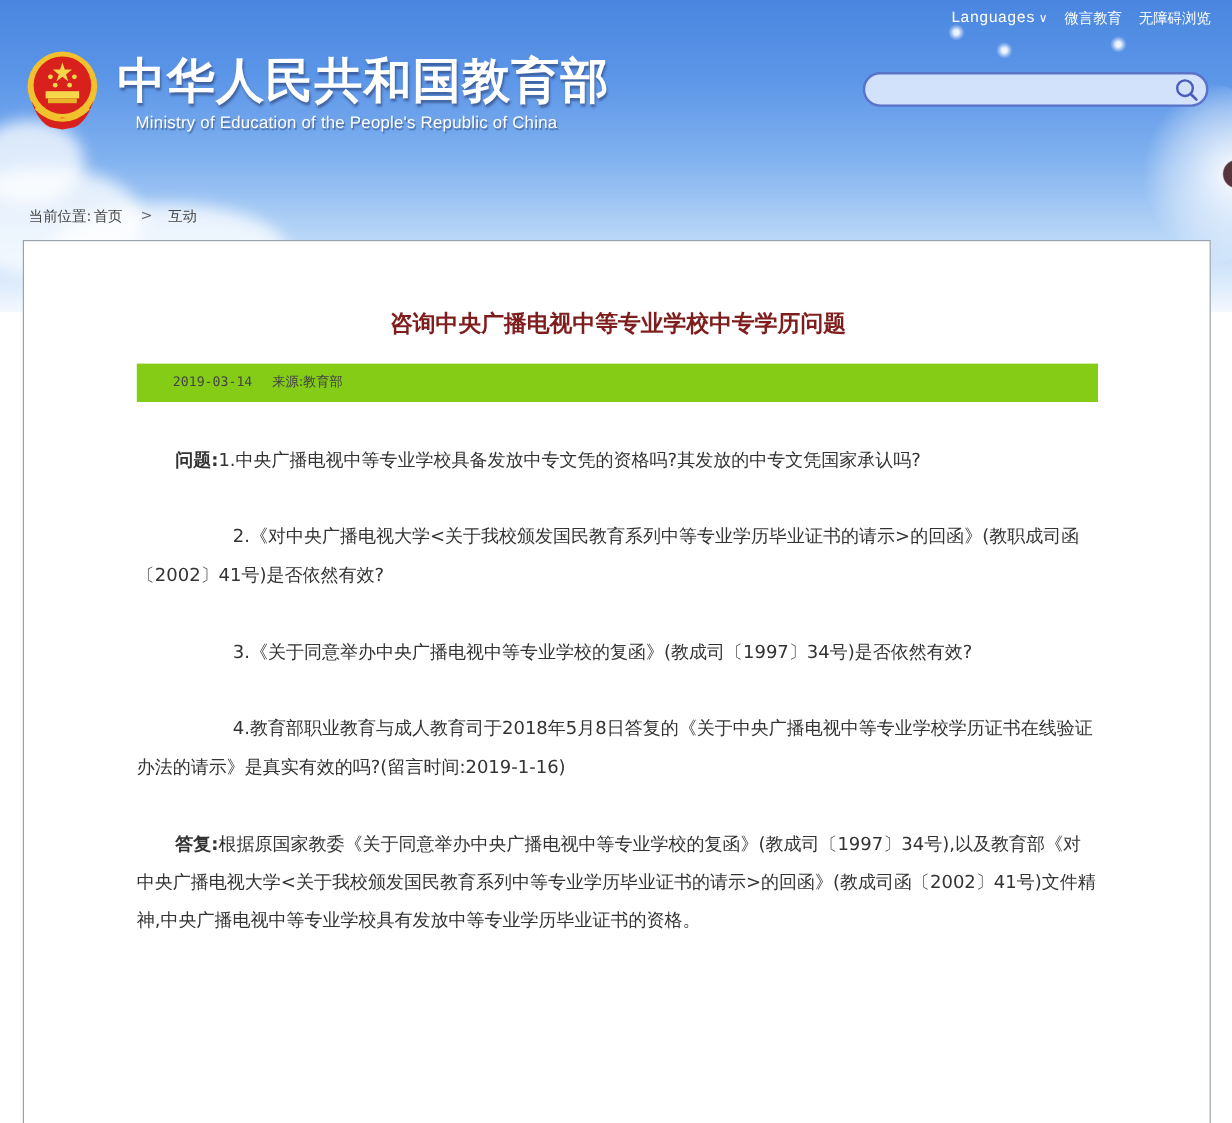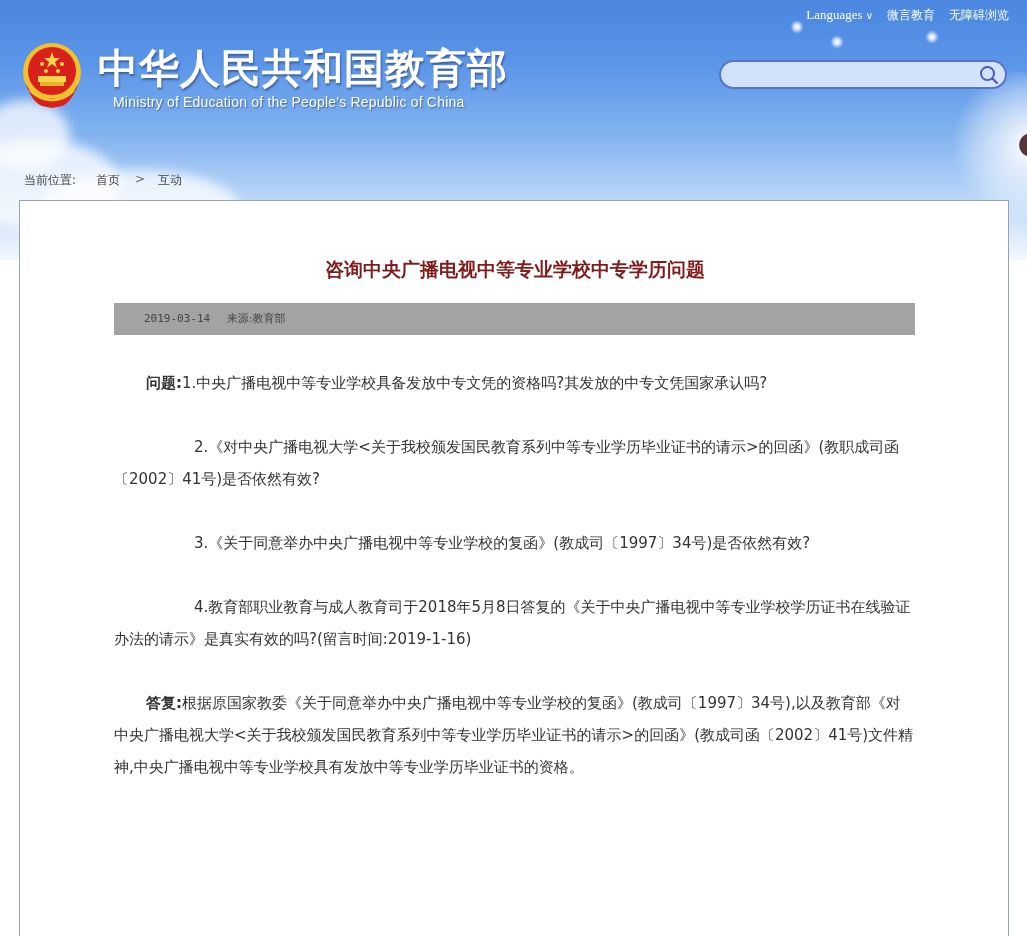--- a/index.html
+++ b/index.html
@@ -33,21 +33,21 @@
       line-height: 48px;
       text-align: right;
     }
     .site-subtitle {
       position: absolute; left: 101px; top: 94px;
       font-family: "Liberation Sans", sans-serif; font-size: 14px; color: #ffffff;
       text-shadow: 1px 1px 1px rgba(40,60,110,0.6); letter-spacing: 0.2px; margin-left: 12px;
     }
     .top-links { position: absolute; right: 18px; top: 7px; display: flex; gap: 14px; font-size: 12px; color: #fff; }
     .top-links span { cursor: pointer; }
-    .lang { font-family: Liberation Serif, serif; font-size: 13px; }
+    .lang { font-family: Liberation Mono, monospace; font-size: 13px; }
     .chev { display: inline-block; margin-left: 3px; font-size: 10px; }
     .search {
       position: absolute; left: 719px; top: 60px; width: 288px; height: 29px;
       border: 2px solid #5a72c8; border-radius: 15px; background: rgba(220,232,252,0.92);
     }
     .search input {
       position: absolute; left: 10px; top: 3px; width: 240px; height: 20px; border: none; background: transparent; outline: none; font-size: 13px;
     }
     .search-btn { position: absolute; right: 6px; top: 3px; width: 20px; height: 20px; cursor: pointer; }
 
@@ -59,21 +59,21 @@
     .panel {
       position: absolute; left: 19px; top: 200px; width: 990px; height: 760px;
       background: #ffffff; border: 1px solid #9aa3ad;
     }
     .article-title {
       position: absolute; left: 0; top: 56px; width: 990px; text-align: center;
       font-size: 19px; font-weight: bold; color: #7f1d1d;
     }
     .meta {
       position: absolute; left: 94px; top: 102px; width: 801px; height: 32px;
-      background: #a3a3a3; font-size: 11px; color: #444; line-height: 32px; padding-left: 30px;
+      background: #84cc16; font-size: 11px; color: #444; line-height: 32px; padding-left: 30px;
       font-family: "DejaVu Sans Mono", monospace;
     }
     .meta span + span { margin-left: 10px; }
     .body { position: absolute; left: 94px; top: 166px; width: 801px; color: #333; font-size: 15px; }
     .para { line-height: 32px; margin-bottom: 32px; }
     .indent1 { text-indent: 32px; }
     .indent2 { text-indent: 80px; }
     .bold { font-weight: bold; text-align: center; }
   </style>
 </head>
@@ -122,21 +122,21 @@
       <svg width="20" height="20" viewBox="0 0 20 20">
         <circle cx="8.5" cy="8.5" r="6.5" stroke="#4a5cb8" stroke-width="2" fill="none"></circle>
         <line x1="13.5" y1="13.5" x2="18" y2="18" stroke="#4a5cb8" stroke-width="2.2" stroke-linecap="round"></line>
       </svg>
     </span>
   </div>
 </div>
 
 <div class="breadcrumb">
   <span>当前位置:</span>
-  <span style="margin-left:20px;">首页</span>
+  <span style="margin-left:2px;">首页</span>
   <span class="sep">&gt;</span>
   <span>互动</span>
 </div>
 
 <div class="panel">
   <div class="article-title">咨询中央广播电视中等专业学校中专学历问题</div>
   <div class="meta">
     <span>2019-03-14</span>
     <span style="font-family:'DejaVu Sans',sans-serif;">来源:教育部</span>
   </div>

